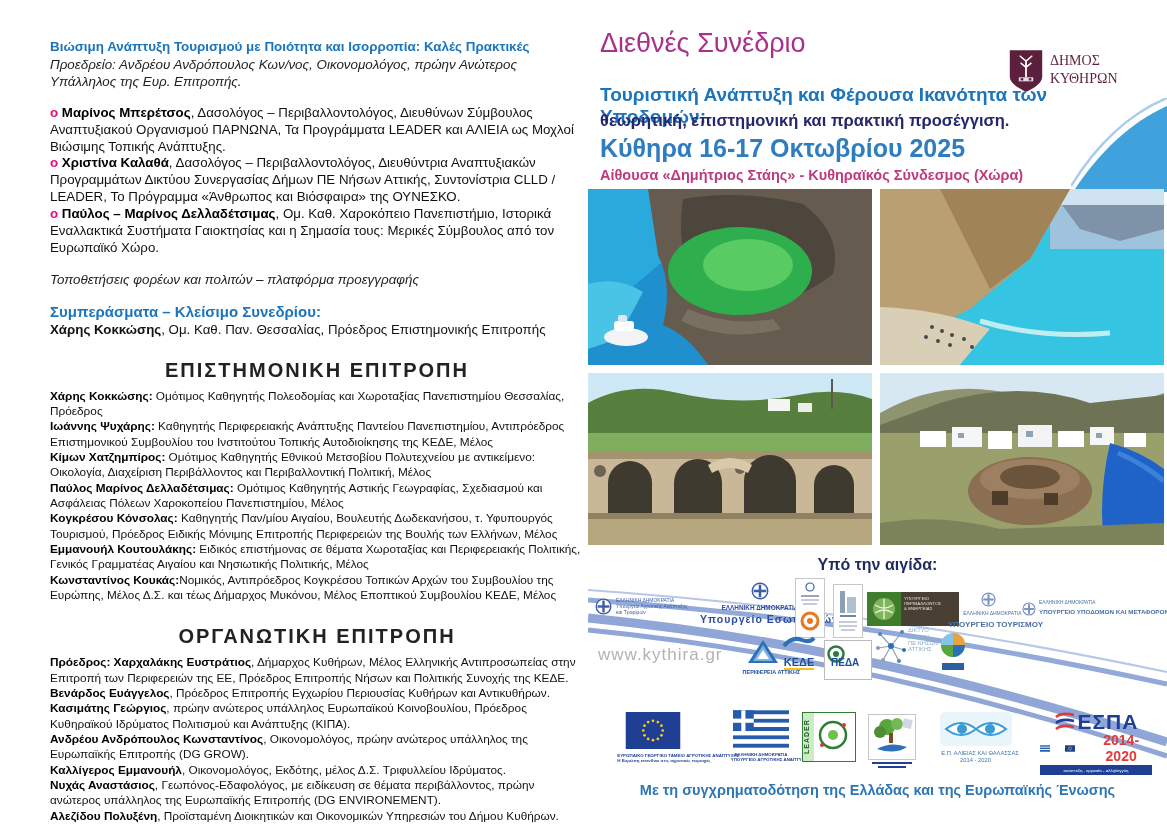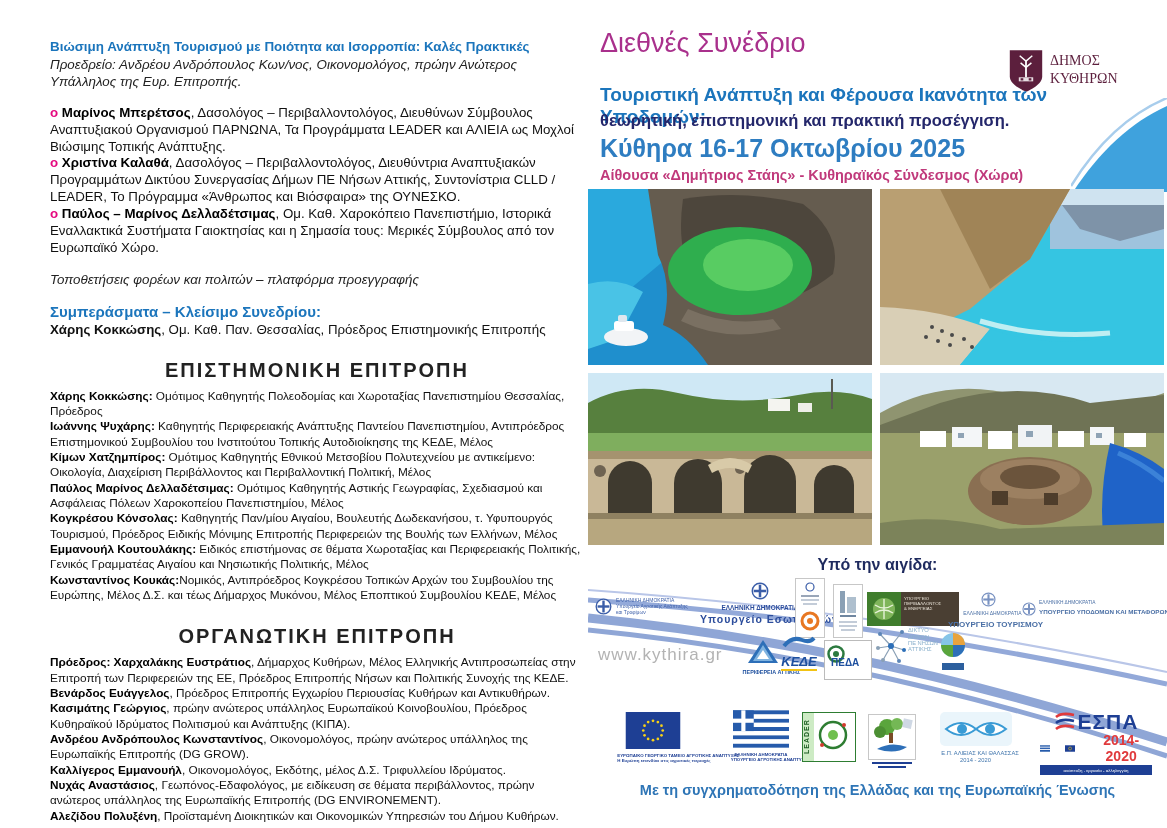--- a/index.html
+++ b/index.html
@@ -55,21 +55,21 @@
   .env-brown div{color:#e8e2d6;font-size:8px;line-height:1.2;transform:scale(0.55);transform-origin:left top;white-space:nowrap;}
   .m-small{text-align:center;}
   .m-small .a{font-size:8px;color:#4a6fa5;transform:scale(0.62);transform-origin:center top;white-space:nowrap;}
   .m-small .b{font-size:8px;font-weight:bold;color:#4a6fa5;white-space:nowrap;}
   .m-infra{display:flex;align-items:center;gap:3px;}
   .m-infra .txt div{white-space:nowrap;color:#4a6fa5;}
   .m-infra .txt .a{font-size:8px;transform:scale(0.6);transform-origin:left top;}
   .m-infra .txt .b{font-size:8px;font-weight:bold;transform:scale(0.78);transform-origin:left top;}
   .r-label{font-size:8px;font-weight:bold;color:#1d4f9e;transform:scale(0.68);transform-origin:center top;white-space:nowrap;text-align:center;}
   .kede-box{width:40px;text-align:center;}
-  .kede-word{font-size:13px;font-weight:bold;font-style:italic;color:#1d4f9e;border-bottom:2px solid #f2c314;display:inline-block;line-height:1.1;}
+  .kede-word{font-size:11px;font-weight:bold;color:#1d4f9e;border-bottom:2px solid #f2c314;display:inline-block;line-height:1.1;}
   .peda-card{width:46px;height:38px;border:1px solid #bbb;background:#fff;position:relative;}
   .peda-word{position:absolute;left:6px;top:16px;font-size:10px;font-weight:bold;color:#1d4f9e;}
   .diktyo{display:flex;gap:2px;}
   .diktyo .txt{font-size:8px;color:#8ab0cc;line-height:1.1;transform:scale(0.72);transform-origin:left top;}
   .f-card{position:absolute;text-align:center;z-index:1;}
   .f-cap{font-size:8px;font-weight:bold;color:#1e3f94;line-height:1.2;transform:scale(0.55);transform-origin:center top;white-space:nowrap;}
   .leader-card{width:52px;height:48px;border:1.5px solid #2e7d32;display:flex;background:#fff;}
   .leader-strip{width:11px;background:#cdebc4;color:#1d5c22;font-size:7px;font-weight:bold;
                 writing-mode:vertical-rl;transform:rotate(180deg);text-align:center;letter-spacing:1px;}
   .paa-bars div{height:2.5px;background:#1e3f94;margin:1.5px 4px 0;}

